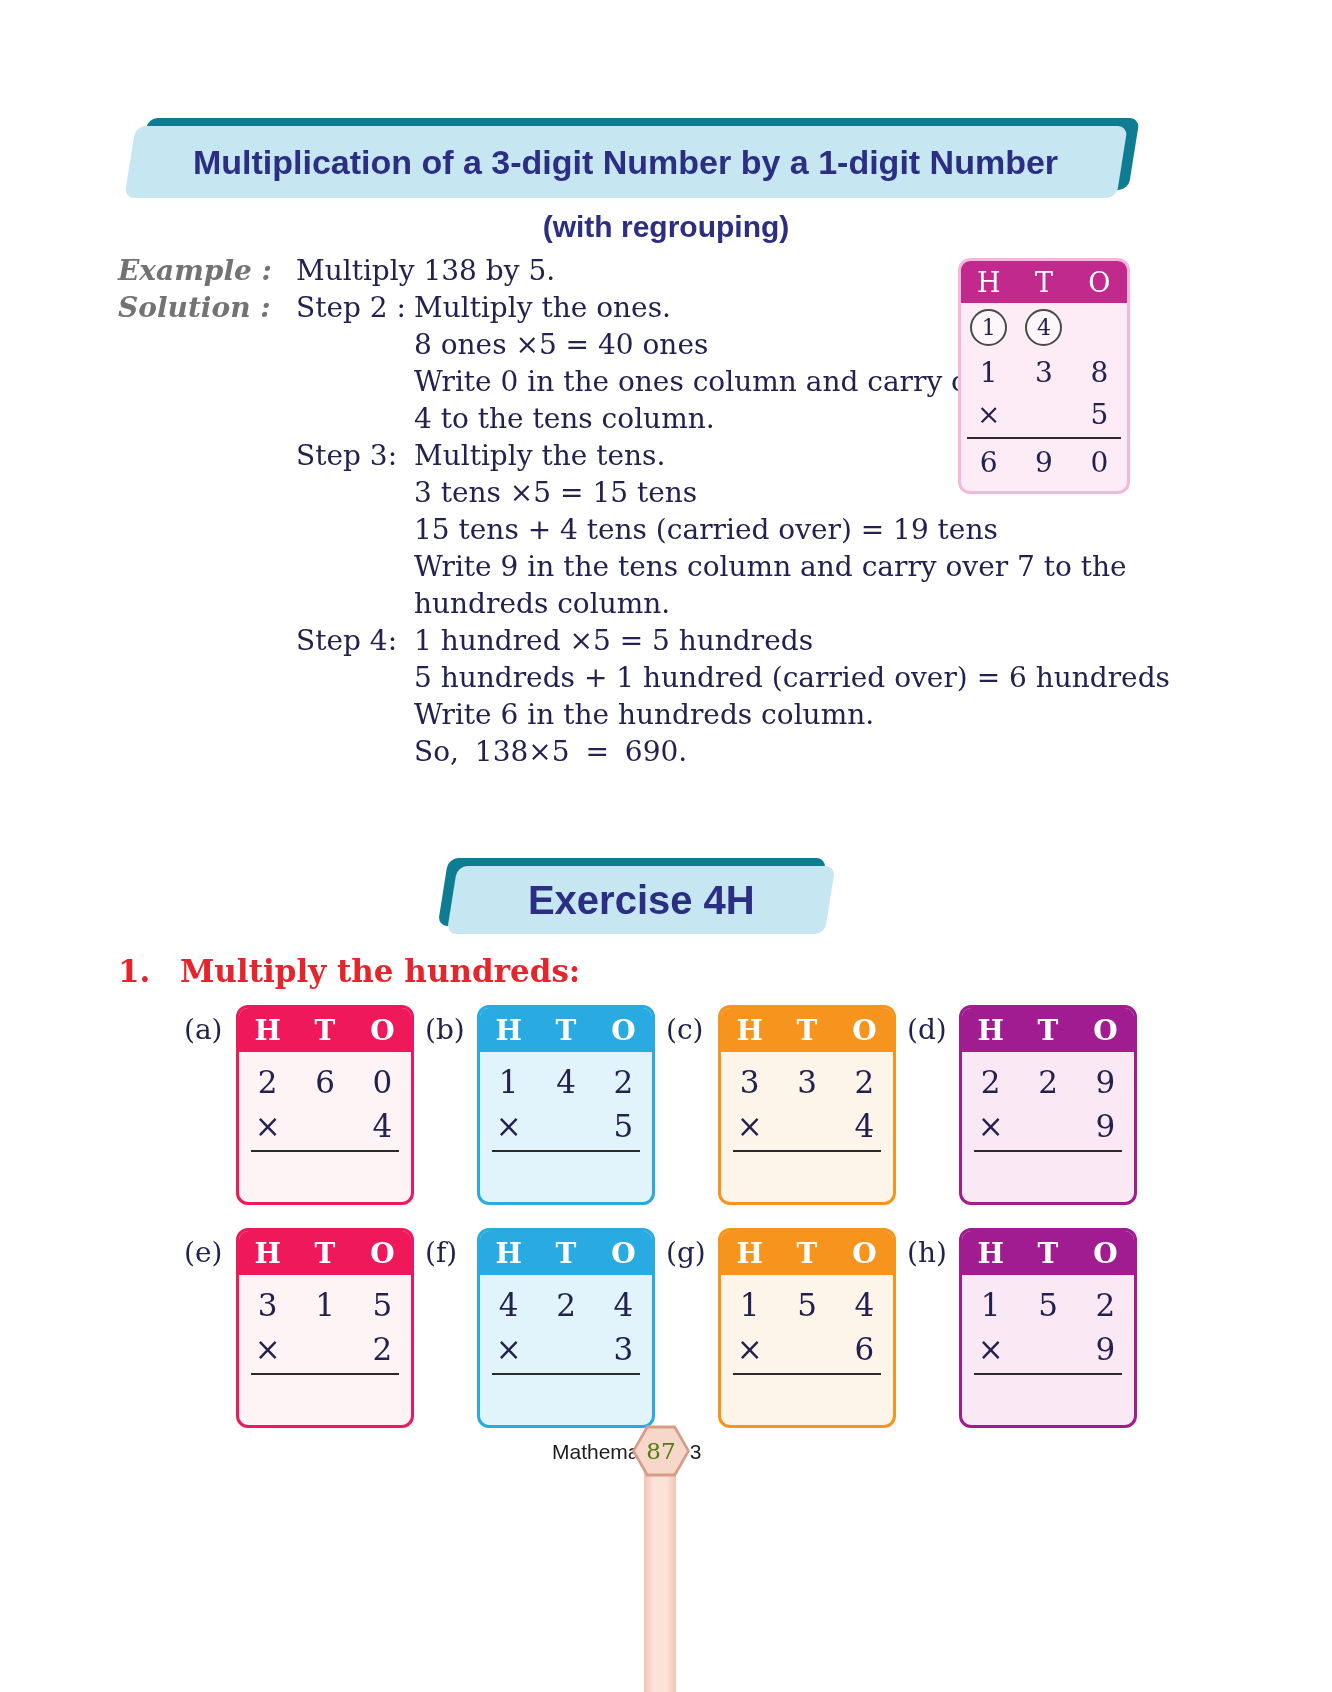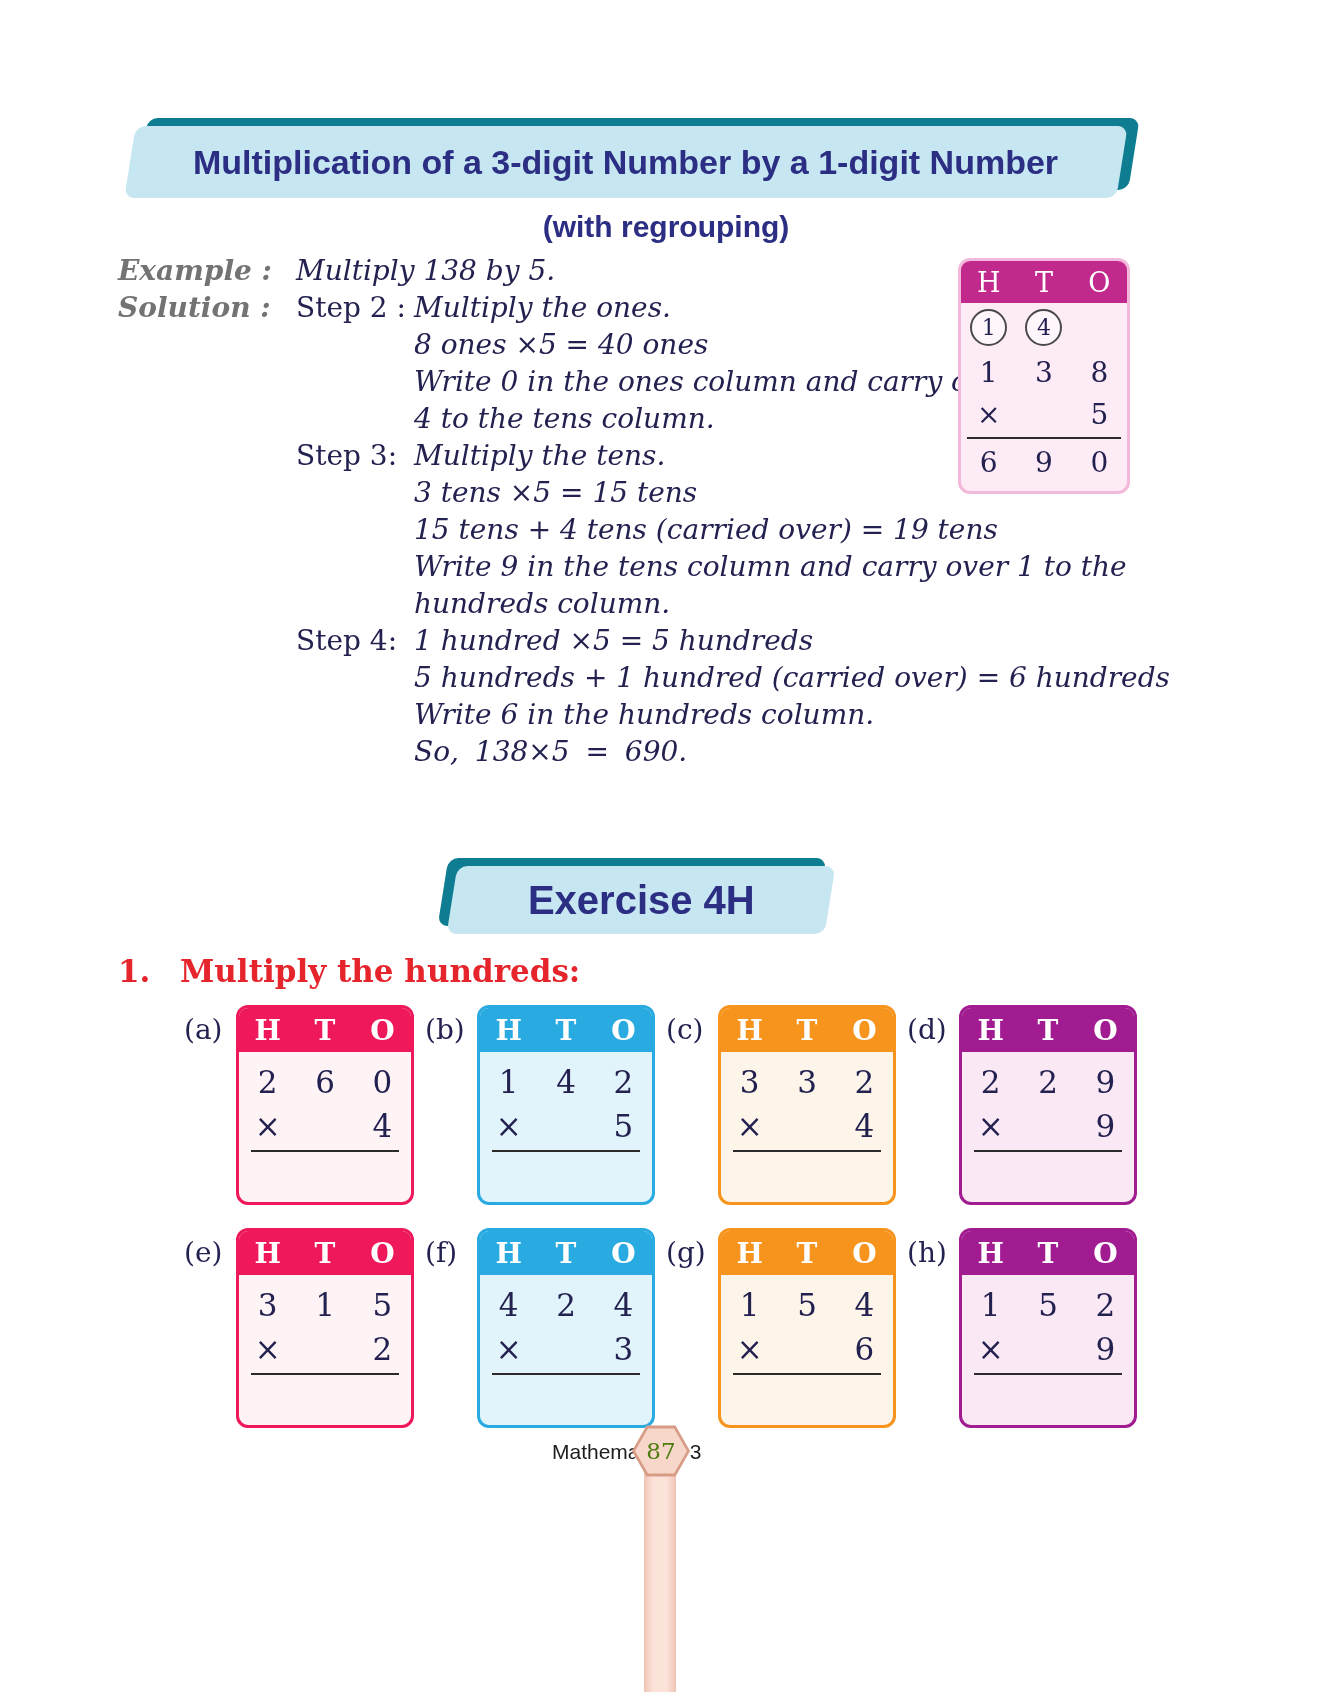--- a/index.html
+++ b/index.html
@@ -18,21 +18,21 @@
 
   .subtitle{position:absolute;left:0;top:210px;width:1240px;text-align:center;
         font-family:"Liberation Sans",sans-serif;font-weight:bold;font-size:30px;color:#2b2e83;padding-left:46px;}
 
   
   .example{position:absolute;left:118px;top:252px;width:1015px;font-size:28px;line-height:37px;}
   .ex-row{display:flex;}
   .ex-label{width:178px;flex:none;color:#737373;font-weight:bold;font-style:italic;}
   .step{display:flex;}
   .step-label{width:118px;flex:none;}
-  .line{white-space:nowrap;font-style:italic;}
+  .line{white-space:nowrap;}
   .steps .step:nth-child(3) .step-content .line:nth-child(4){word-spacing:7px;}
 
   
   .worked-box{position:absolute;left:958px;top:258px;width:166px;background:#fdecf6;
         border:3px solid #f3b9dc;border-radius:12px;overflow:hidden;}
   .worked-box .hdr{height:42px;background:#c12a8c;display:grid;grid-template-columns:1fr 1fr 1fr;
         align-items:center;justify-items:center;color:#fff;font-size:27px;}
   .wrow{display:grid;grid-template-columns:1fr 1fr 1fr;justify-items:center;align-items:center;
         height:42px;font-size:28px;}
   .carry-row{height:48px;}
@@ -123,21 +123,21 @@
             <div class="line">4 to the tens column.</div>
           </div>
         </div>
 
         <div class="step">
           <div class="step-label">Step 3:</div>
           <div class="step-content">
             <div class="line">Multiply the tens.</div>
             <div class="line">3 tens ×5 = 15 tens</div>
             <div class="line">15 tens + 4 tens (carried over) = 19 tens</div>
-            <div class="line">Write 9 in the tens column and carry over 1 to the</div>
+            <div class="line">Write 9 in the tens column and carry over 7 to the</div>
             <div class="line">hundreds column.</div>
           </div>
         </div>
 
         <div class="step">
           <div class="step-label">Step 4:</div>
           <div class="step-content">
             <div class="line">1 hundred ×5 = 5 hundreds</div>
             <div class="line">5 hundreds + 1 hundred (carried over) = 6 hundreds</div>
             <div class="line">Write 6 in the hundreds column.</div>

